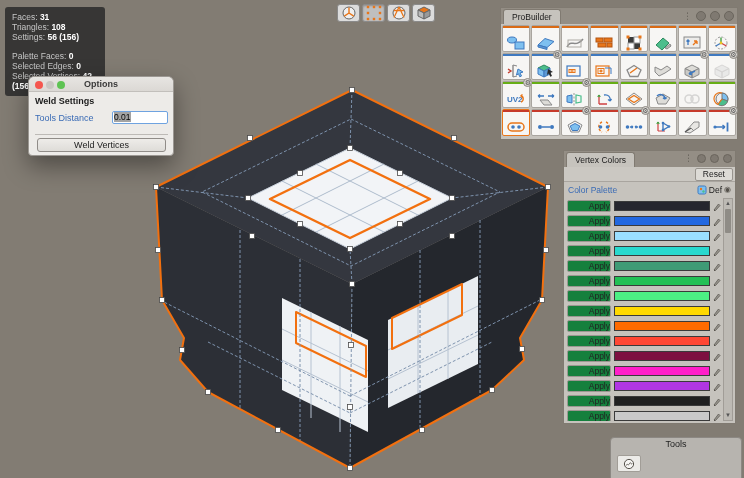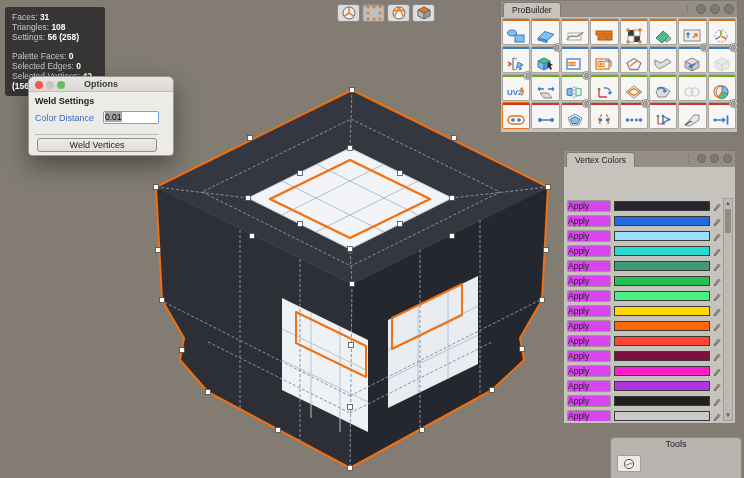--- a/index.html
+++ b/index.html
@@ -15,21 +15,21 @@
   .stats .gap { height:9px; }
   .stats b { color:#fff; }
 
   
   .opt { position:absolute; left:28px; top:76px; width:146px; background:#EDEBE8;
          border:1px solid #9B9792; border-radius:6px 6px 4px 4px; box-shadow:0 10px 24px rgba(0,0,0,.4); }
   .opt-title { height:15px; background:linear-gradient(#E7E5E2,#DBD8D4); border-bottom:1px solid #C2BFBB;
                border-radius:6px 6px 0 0; position:relative; text-align:center; font-size:9px; font-weight:bold;
                color:#3a3a3a; line-height:15px; }
   .tl { position:absolute; top:4px; width:8px; height:8px; border-radius:50%; }
-  .opt-body { padding:4px 14px 3px 6px; }
+  .opt-body { padding:4px 5px 3px 6px; }
   .opt-sec { font-size:9px; font-weight:bold; color:#1c1c1c; margin-bottom:5px; }
   .opt-row { display:flex; align-items:center; justify-content:space-between; margin-bottom:10px; }
   .opt-lbl { font-size:9px; color:#3A6BB5; }
   .opt-input { width:56px; height:13px; background:#fff; border:1.5px solid #6FA3E0; border-radius:2px;
                font-size:8.5px; line-height:10px; padding:0 1px; color:#000; }
   .opt-input span { background:#a3a3a3; }
   .opt-btnrow { border-top:1px solid #BDBAB6; padding:3px 2px 0 2px; }
   .opt-btn { display:block; width:100%; height:14px; background:linear-gradient(#EEECE9,#DEDCD8);
              border:1px solid #908C88; border-radius:3px; font-size:9px; color:#222; text-align:center; line-height:12px; }
 
@@ -62,22 +62,22 @@
   
   .vc-toolbar { height:15px; background:#CBC8C2; border-bottom:1px solid #A9A59F; position:relative; }
   .vc-reset { position:absolute; right:2px; top:1px; height:13px; padding:0 7px; background:#DDDBD6;
               border:1px solid #98948E; border-radius:2px; font-size:8.5px; line-height:11px; color:#222; }
   .vc-palrow { height:15px; display:flex; align-items:center; padding:0 4px; gap:2px; }
   .vc-pal-label { font-size:8.5px; color:#3A6BB5; flex:1; }
   .vc-def { font-size:8.5px; color:#222; }
   .vc-picker { font-size:8px; color:#55514b; }
   .vc-list { position:absolute; left:2px; right:13px; top:47px; bottom:2px; overflow:hidden; }
   .vc-row { height:15px; display:flex; align-items:center; gap:3px; padding:0 1px; }
-  .vc-apply { width:44px; height:12px; background:#d946ef; border:1px solid #9B9792; border-radius:2px;
-              font-size:8.5px; line-height:10px; color:#222; text-align:left; flex:none; }
+  .vc-apply { width:44px; height:12px; background:#15803d; border:1px solid #9B9792; border-radius:2px;
+              font-size:8.5px; line-height:10px; color:#222; text-align:right; flex:none; }
   .vc-swatch { flex:1; height:10px; border:1px solid #3a3a3a; }
   .vc-scroll { position:absolute; right:2px; top:47px; bottom:2px; width:10px; background:#BDBAB4; border:1px solid #A19D97; }
   .vc-arrow { position:absolute; left:0; width:8px; height:9px; font-size:6px; color:#555; text-align:center; line-height:9px; }
   .vc-thumb { position:absolute; left:1px; top:10px; width:6px; height:24px; background:#8F8C86; border-radius:1px; }
 
   
   .tools { position:absolute; left:610px; top:437px; width:132px; height:48px; background:#B7B4AF;
            border:1px solid #8C8883; border-radius:4px; }
   .tools-title { text-align:center; font-size:9px; color:#222; padding-top:1px; }
   .tools-btn { position:absolute; left:6px; top:17px; width:24px; height:17px; background:#ECEBE8;
@@ -177,38 +177,38 @@
         <rect x="519.5" y="346.5" width="5" height="5" fill="#FFFFFF" stroke="#4A4A4A" stroke-width="0.8"></rect>
         <rect x="489.5" y="387.5" width="5" height="5" fill="#FFFFFF" stroke="#4A4A4A" stroke-width="0.8"></rect>
         <rect x="419.5" y="427.5" width="5" height="5" fill="#FFFFFF" stroke="#4A4A4A" stroke-width="0.8"></rect>
       </g>
   </g>
 </svg>
 
 <div class="stats" id="stats">
     <div><span>Faces: </span><b>31</b></div>
     <div><span>Triangles: </span><b>108</b></div>
-    <div><span>Settings: </span><b>56 (258)</b></div>
+    <div><span>Settings: </span><b>56 (156)</b></div>
     <div class="gap"></div>
     <div><span>Palette Faces: </span><b>0</b></div>
     <div><span>Selected Edges: </span><b>0</b></div>
     <div><span>Selected Vertices: </span><b>42 (156)</b></div>
   </div>
 
 <div class="opt">
   <div class="opt-title">
     <span class="tl" id="tl0" style="left: 6px; background: rgb(245, 86, 78);"></span>
     <span class="tl" id="tl1" style="left: 17px; background: rgb(201, 198, 194);"></span>
     <span class="tl" id="tl2" style="left: 28px; background: rgb(94, 195, 83);"></span>
     <span>Options</span>
   </div>
   <div class="opt-body">
     <div class="opt-sec">Weld Settings</div>
     <div class="opt-row">
-      <span class="opt-lbl">Color Distance</span>
+      <span class="opt-lbl">Tools Distance</span>
       <span class="opt-input"><span>0.01</span></span>
     </div>
     <div class="opt-btnrow">
       <button class="opt-btn">Weld Vertices</button>
     </div>
   </div>
 </div>
 
 <div class="modes" id="modes">
     <div class="mode-btn">
@@ -247,21 +247,21 @@
       <span>
         <svg class="ic" width="20" height="16" viewBox="0 0 20 16">
           <path d="M10 2 L16 5 L10 8 L4 5 Z" fill="#E8761A" stroke="#666"></path>
           <path d="M4 5 L10 8 L10 14 L4 11 Z" fill="#BBB" stroke="#666"></path>
           <path d="M16 5 L10 8 L10 14 L16 11 Z" fill="#999" stroke="#666"></path>
         </svg>
       </span>
     </div>
   </div>
 
-<div class="win" style="left:500px; top:0; width:238px; height:133px;">
+<div class="win" style="left:500px; top:7px; width:238px; height:133px;">
   <div class="winbar">
     <span class="wintab">ProBuilder</span>
     <span class="winctl">
       <span class="dots">⋮</span>
       <span class="circ"></span>
       <span class="circ"></span>
       <span class="circ"></span>
     </span>
   </div>
   <div class="pb-grid" id="pbgrid">
@@ -604,20 +604,33 @@
 <div class="win" style="left:563px; top:150px; width:173px; height:274px;">
   <div class="winbar">
     <span class="wintab">Vertex Colors</span>
     <span class="winctl">
       <span class="dots">⋮</span>
       <span class="circ" style="width:9px;height:9px"></span>
       <span class="circ" style="width:9px;height:9px"></span>
       <span class="circ" style="width:9px;height:9px"></span>
     </span>
   </div>
+  <div class="vc-toolbar">
+    <button class="vc-reset">Reset</button>
+  </div>
+  <div class="vc-palrow">
+    <span class="vc-pal-label">Color Palette</span>
+    <svg class="ic" width="10" height="10" viewBox="0 0 10 10">
+      <rect x="1" y="1" width="8" height="8" rx="1.5" fill="#7EC0F0" stroke="#3F79BF"></rect>
+      <circle cx="4" cy="4" r="1.2" fill="#E8761A"></circle>
+        <circle cx="6.5" cy="6.5" r="1.2" fill="#4CBE8C"></circle>
+    </svg>
+    <span class="vc-def">Def</span>
+    <span class="vc-picker">◉</span>
+  </div>
   <div class="vc-list" id="vclist">
       <div class="vc-row">
         <button class="vc-apply">Apply</button>
         <span class="vc-swatch" style="background: rgb(38, 38, 46);"></span>
         <span>
           <svg class="ic" width="8" height="10" viewBox="0 0 8 10">
             <path d="M1,9 L5.5,3 L7,4.5 L2.5,9.5 Z" fill="#9a968f" stroke="#55514B" stroke-width="0.7"></path>
             <path d="M1,9 L2,10" stroke="#55514B"></path>
           </svg>
         </span>

